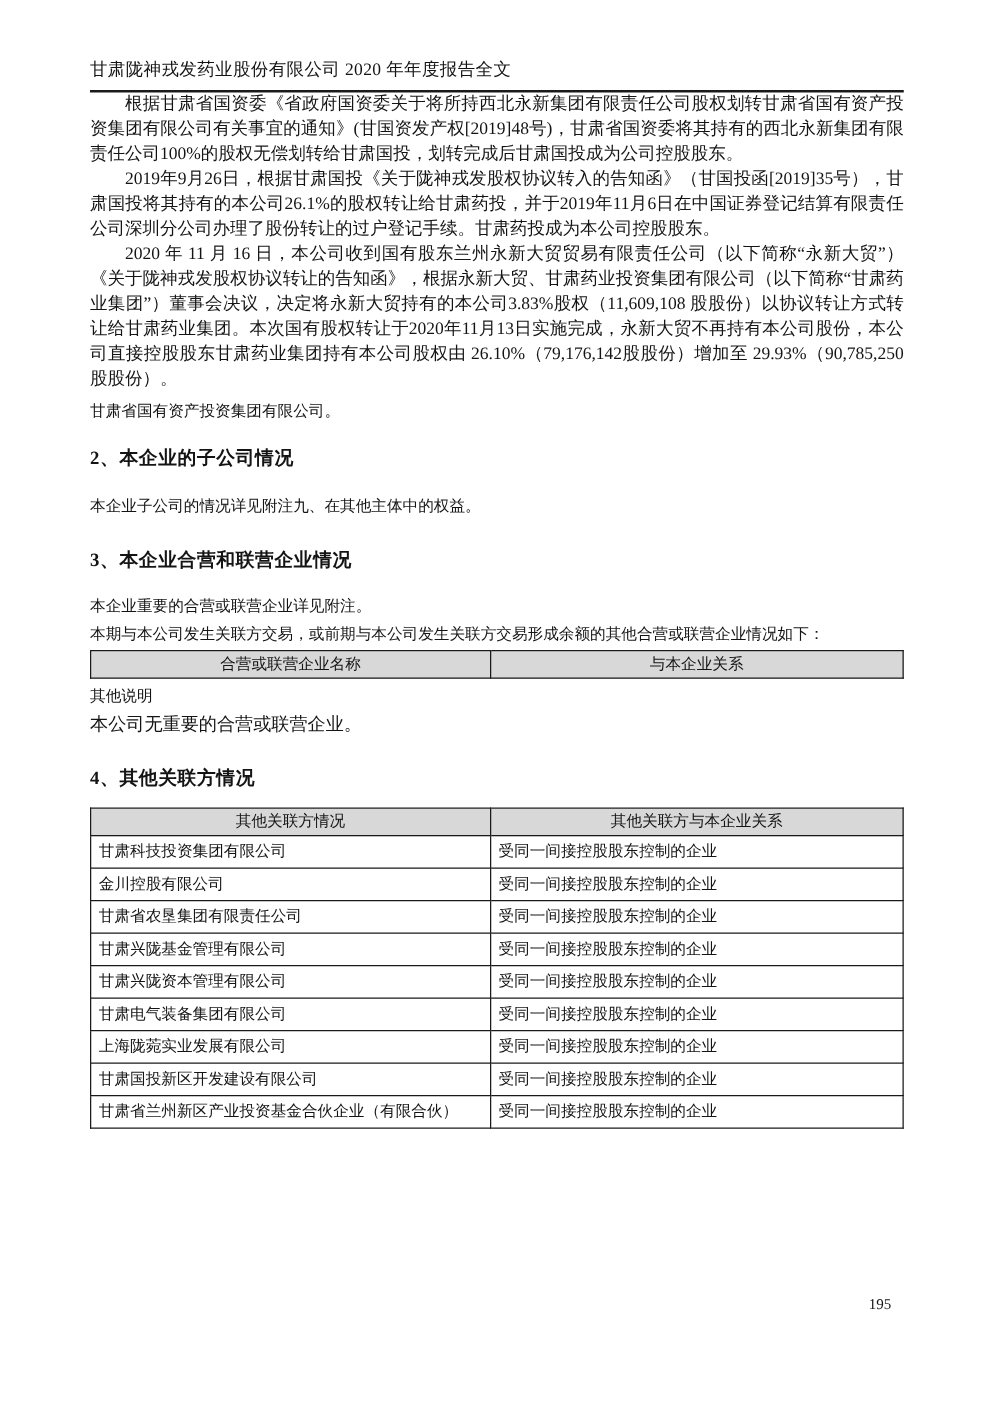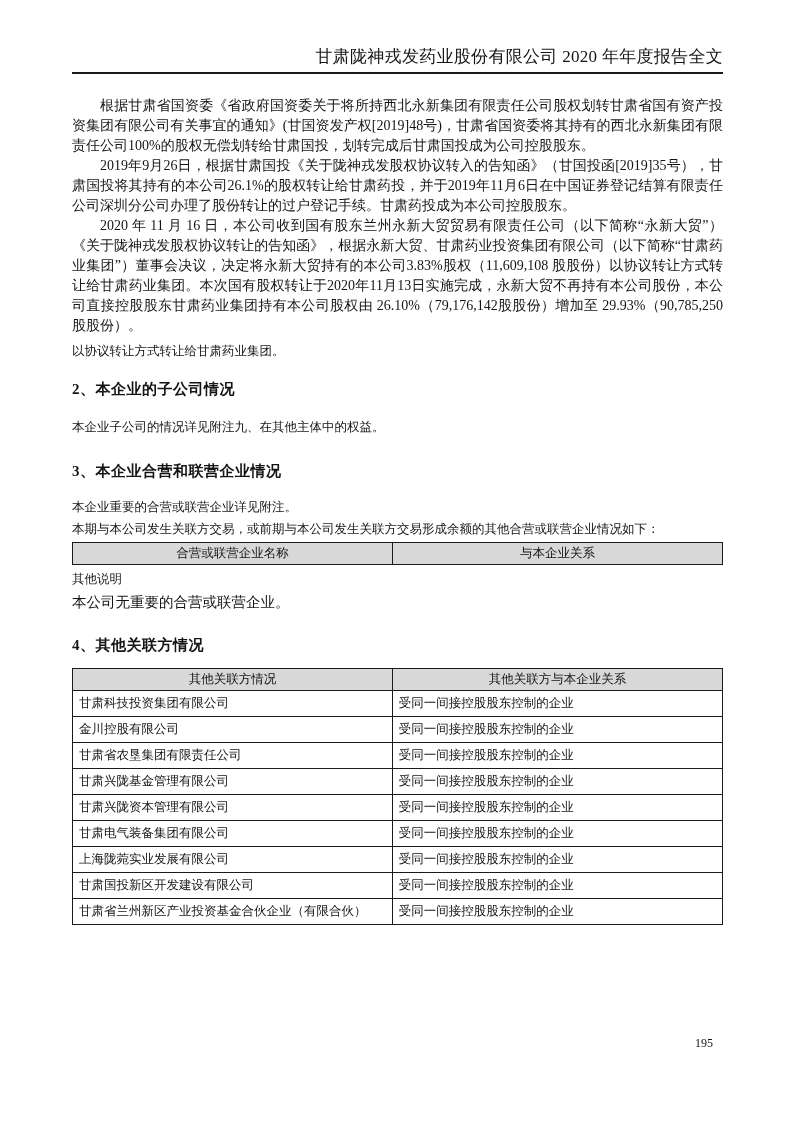--- a/index.html
+++ b/index.html
@@ -14,26 +14,26 @@
     width: 793px; height: 1122px;
     background: #ffffff;
     padding: 48px 70px 0 72px;
     overflow: hidden;
   }
   .header {
     border-bottom: 2px solid #1a1a1a;
     padding-bottom: 7px;
   }
   .header-title {
-    text-align: right;
-    font-size: 17px;
+    text-align: left;
+    font-size: 14px;
     line-height: 17px;
     letter-spacing: 0.3px;
   }
-  .intro-block { margin-top: 22px; }
+  .intro-block { }
   .body-p {
     font-size: 14px;
     line-height: 20px;
     text-align: justify;
     text-indent: 2em;
   }
   .note {
     font-size: 12.5px;
     line-height: 18px;
   }
@@ -101,21 +101,21 @@
   <div class="header">
     <div class="header-title">甘肃陇神戎发药业股份有限公司 2020 年年度报告全文</div>
   </div>
 
   <div class="intro-block">
     <p class="body-p">根据甘肃省国资委《省政府国资委关于将所持西北永新集团有限责任公司股权划转甘肃省国有资产投资集团有限公司有关事宜的通知》(甘国资发产权[2019]48号)，甘肃省国资委将其持有的西北永新集团有限责任公司100%的股权无偿划转给甘肃国投，划转完成后甘肃国投成为公司控股股东。</p>
     <p class="body-p">2019年9月26日，根据甘肃国投《关于陇神戎发股权协议转入的告知函》（甘国投函[2019]35号），甘肃国投将其持有的本公司26.1%的股权转让给甘肃药投，并于2019年11月6日在中国证券登记结算有限责任公司深圳分公司办理了股份转让的过户登记手续。甘肃药投成为本公司控股股东。</p>
     <p class="body-p">2020 年 11 月 16 日，本公司收到国有股东兰州永新大贸贸易有限责任公司（以下简称“永新大贸”）《关于陇神戎发股权协议转让的告知函》，根据永新大贸、甘肃药业投资集团有限公司（以下简称“甘肃药业集团”）董事会决议，决定将永新大贸持有的本公司3.83%股权（11,609,108 股股份）以协议转让方式转让给甘肃药业集团。本次国有股权转让于2020年11月13日实施完成，永新大贸不再持有本公司股份，本公司直接控股股东甘肃药业集团持有本公司股权由 26.10%（79,176,142股股份）增加至 29.93%（90,785,250股股份）。</p>
   </div>
 
-  <p class="note note-final">以协议转让方式转让给甘肃药业集团。</p>
+  <p class="note note-final">甘肃省国有资产投资集团有限公司。</p>
 
   <div class="section-heading h-sec2">2、本企业的子公司情况</div>
   <p class="note sec2-body">本企业子公司的情况详见附注九、在其他主体中的权益。</p>
 
   <div class="section-heading h-sec3">3、本企业合营和联营企业情况</div>
   <p class="note sec3-note1">本企业重要的合营或联营企业详见附注。</p>
   <p class="note sec3-note2">本期与本公司发生关联方交易，或前期与本公司发生关联方交易形成余额的其他合营或联营企业情况如下：</p>
 
   <table class="doc-table tbl1">
     <colgroup>

